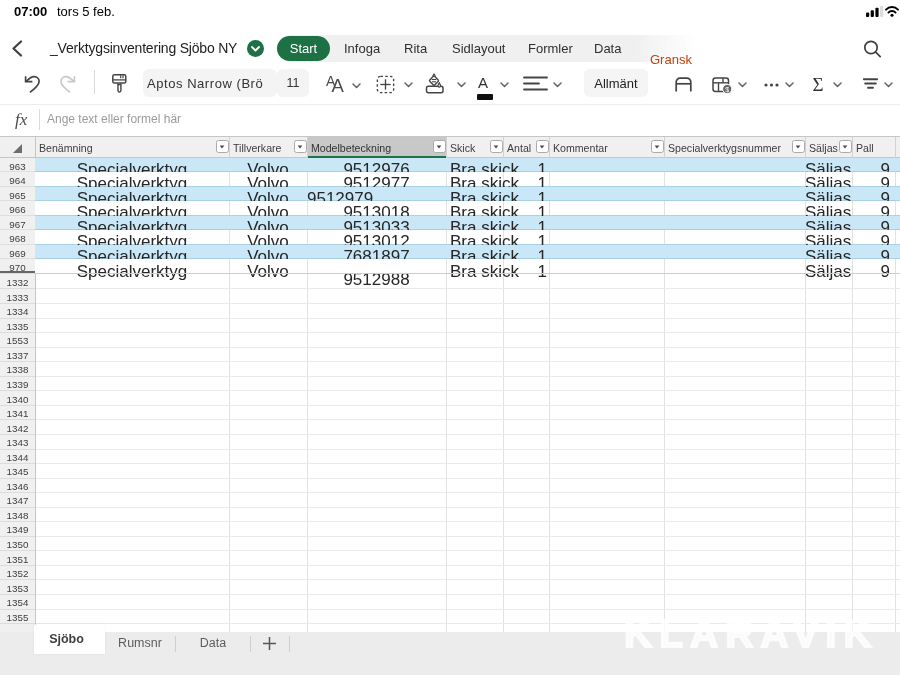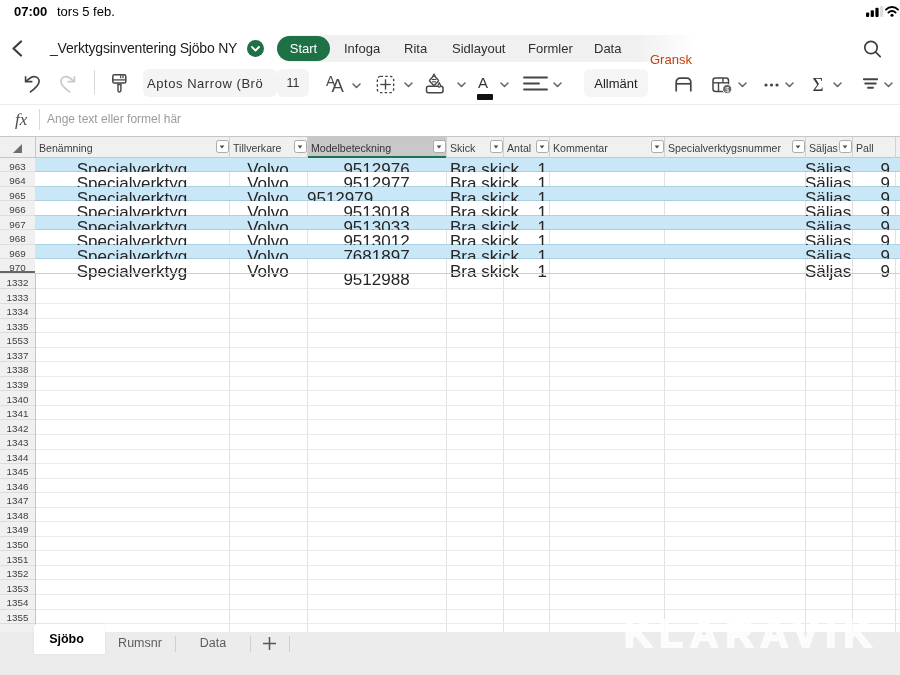--- a/index.html
+++ b/index.html
@@ -427,21 +427,21 @@
 <div class="hline" style="left:36px;top:594.0px;width:864px;"></div>
 <div class="rownum" style="top:597.2px;">1354</div>
 <div class="hline" style="left:0;top:608.55px;width:35px;background:#dcdcdc;"></div>
 <div class="hline" style="left:36px;top:608.55px;width:864px;"></div>
 <div class="rownum" style="top:611.75px;">1355</div>
 <div class="hline" style="left:0;top:623.0999999999999px;width:35px;background:#dcdcdc;"></div>
 <div class="hline" style="left:36px;top:623.0999999999999px;width:864px;"></div>
 
 <div class="abs" style="left:0;top:632px;width:900px;height:43px;background:#ececec;"></div>
 <div class="abs" style="left:34px;top:624px;width:71px;height:30px;background:#fff;border-radius:3px 3px 0 0;box-shadow:0 0 2px rgba(0,0,0,0.08);"></div>
-<div class="abs" style="left:31px;top:624px;width:71px;height:30px;display:flex;align-items:center;justify-content:center;font-size:12.5px;font-weight:700;color:#000000;">Sjöbo</div>
+<div class="abs" style="left:31px;top:624px;width:71px;height:30px;display:flex;align-items:center;justify-content:center;font-size:12.5px;font-weight:700;color:#404040;">Sjöbo</div>
 <div class="abs" style="left:105px;top:632px;width:70px;height:22px;display:flex;align-items:center;justify-content:center;font-size:12.5px;color:#5d5d5d;">Rumsnr</div>
 <div class="abs" style="left:175px;top:636px;width:1px;height:16px;background:#cfcfcf;"></div>
 <div class="abs" style="left:176px;top:632px;width:74px;height:22px;display:flex;align-items:center;justify-content:center;font-size:12.5px;color:#5d5d5d;">Data</div>
 <div class="abs" style="left:250px;top:636px;width:1px;height:16px;background:#cfcfcf;"></div>
 <svg class="abs" style="left:262px;top:636px;" width="15" height="15" viewBox="0 0 15 15">
  <line x1="7.5" y1="1" x2="7.5" y2="14" stroke="#555" stroke-width="1.5"></line>
  <line x1="1" y1="7.5" x2="14" y2="7.5" stroke="#555" stroke-width="1.5"></line>
 </svg>
 <div class="abs" style="left:289px;top:636px;width:1px;height:16px;background:#cfcfcf;"></div>
 

